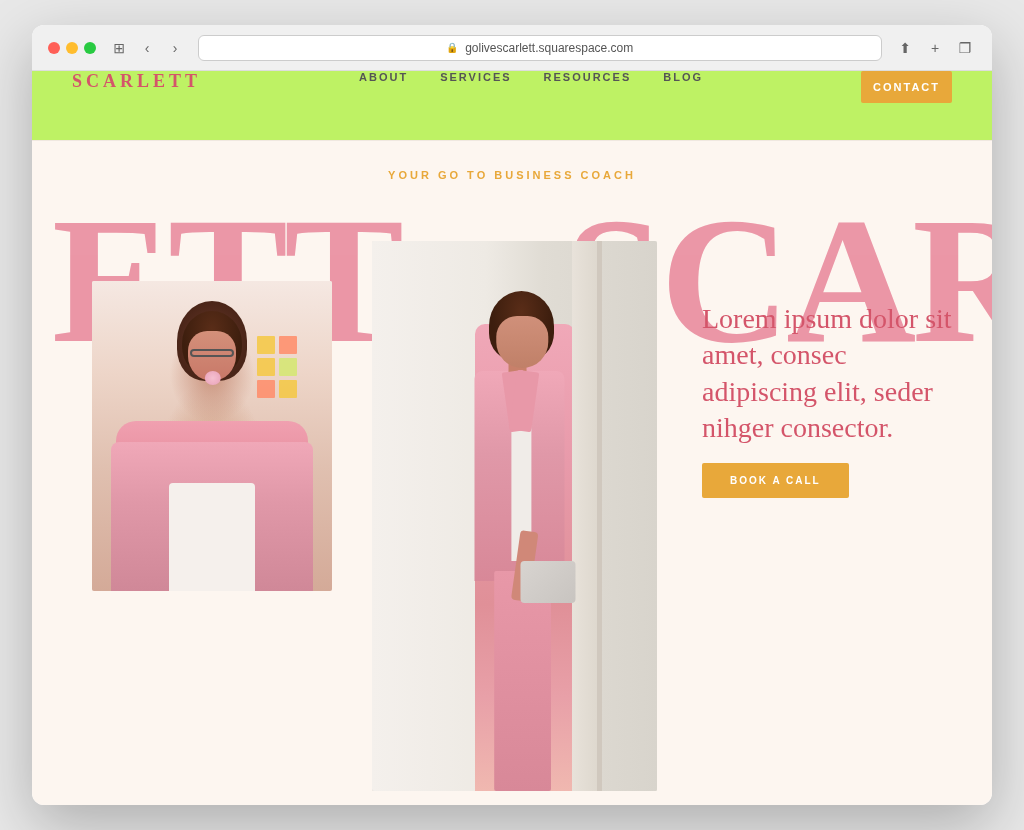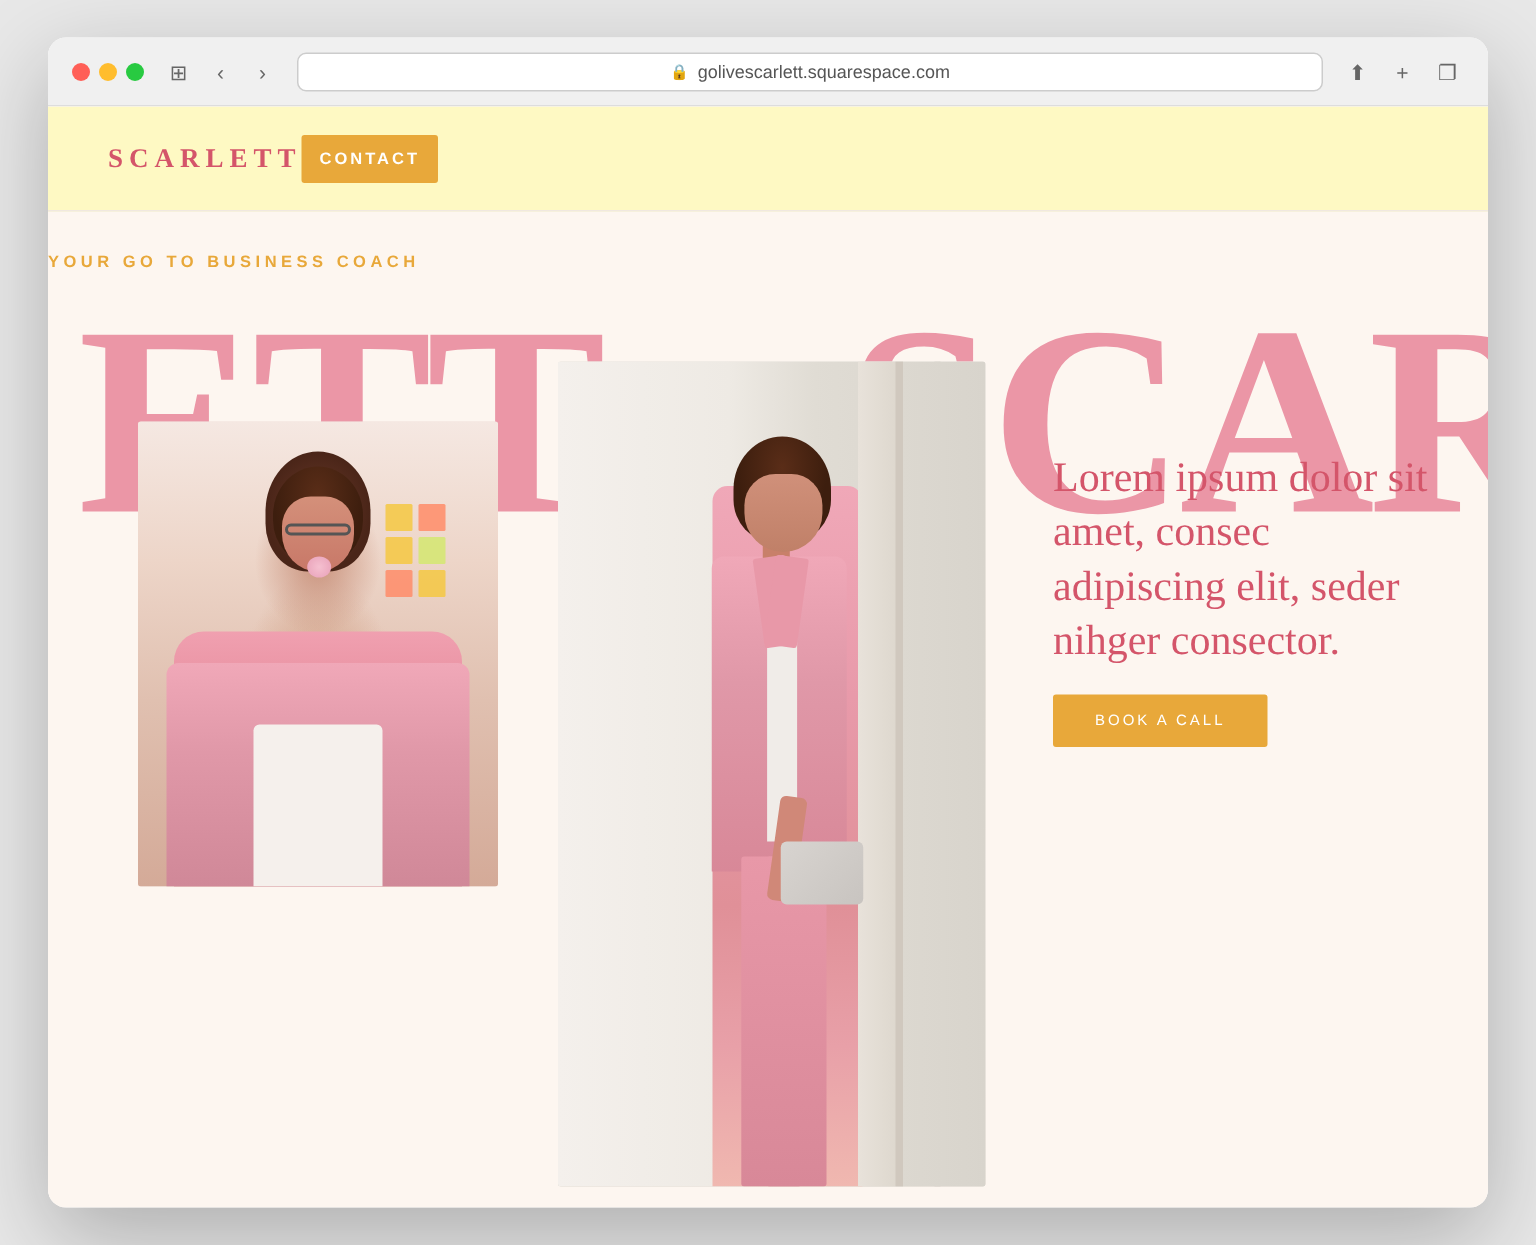--- a/index.html
+++ b/index.html
@@ -99,24 +99,24 @@
       flex: 1;
       background: #fdf6f0;
       overflow: hidden;
       display: flex;
       flex-direction: column;
     }
 
     
     .nav {
       display: flex;
-      align-items: center;
+      align-items: flex-start;
       padding: 0 40px;
       height: 70px;
-      background: #fef9c3;
+      background: #bef264;
       border-bottom: 1px solid #f0e8e0;
       flex-shrink: 0;
     }
 
     .nav-logo {
       font-size: 18px;
       font-weight: 700;
       letter-spacing: 4px;
       color: #d4556a;
       font-family: Georgia, serif;
@@ -175,20 +175,21 @@
       z-index: 1;
       padding-left: 20px;
     }
 
     
     .subtitle {
       position: absolute;
       top: 28px;
       left: 0;
       right: 0;
+      text-align: center;
       font-size: 11px;
       font-weight: 700;
       letter-spacing: 3px;
       color: #e8a83a;
       z-index: 10;
     }
 
     
     .photo-left {
       position: absolute;
@@ -240,21 +241,21 @@
       line-height: 1.7;
       margin-bottom: 20px;
     }
 
     .book-btn {
       background: #e8a83a;
       color: #fff;
       border: none;
       padding: 12px 28px;
       font-size: 10px;
-      font-weight: 400;
+      font-weight: 700;
       letter-spacing: 2px;
       cursor: pointer;
       border-radius: 2px;
       display: block;
     }
 
     
     .photo-left-bg {
       width: 100%;
       height: 100%;
@@ -347,20 +348,26 @@
       <button class="ctrl-btn">⬆</button>
       <button class="ctrl-btn">+</button>
       <button class="ctrl-btn">❐</button>
     </div>
   </div>
 
   <div class="website">
 
     <nav class="nav">
       <div class="nav-logo">SCARLETT</div>
+      <div class="nav-links">
+        <a class="nav-link">ABOUT</a>
+        <a class="nav-link">SERVICES</a>
+        <a class="nav-link">RESOURCES</a>
+        <a class="nav-link">BLOG</a>
+      </div>
       <button class="nav-contact-btn">CONTACT</button>
     </nav>
 
     <div class="hero">
 
       <div class="subtitle">YOUR GO TO BUSINESS COACH</div>
 
       <div class="big-text">ETT&nbsp;&nbsp;&nbsp;&nbsp;SCARLET</div>
 
       <div class="photo-left">

